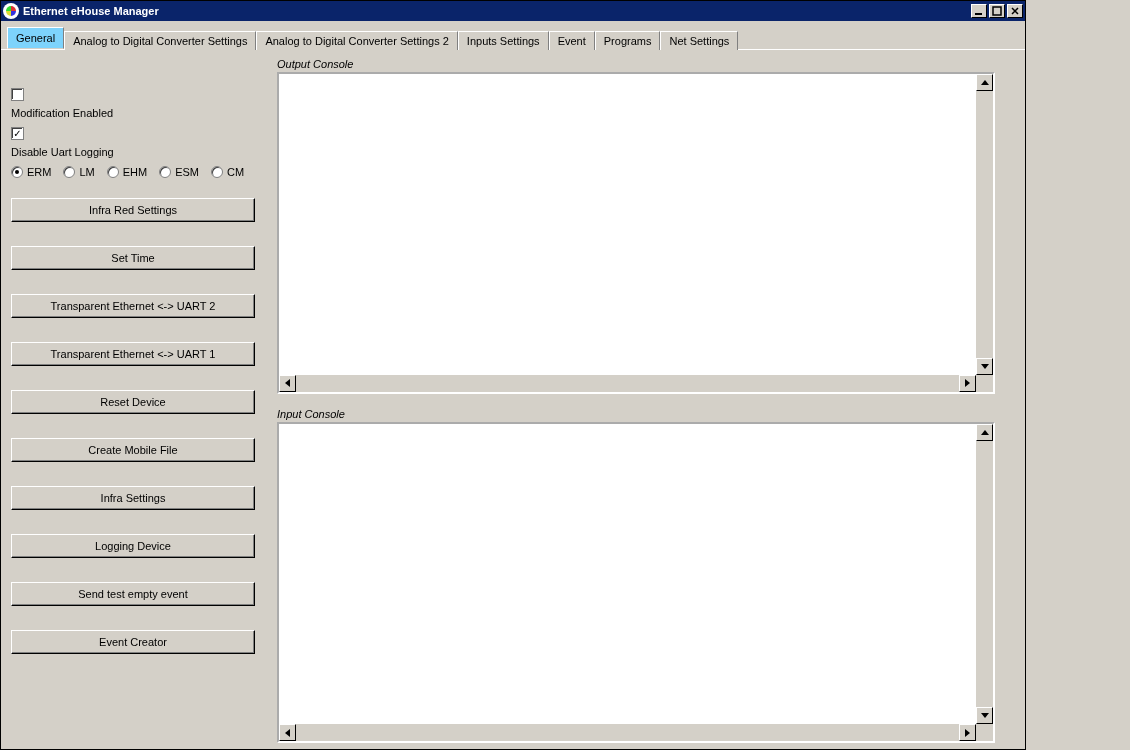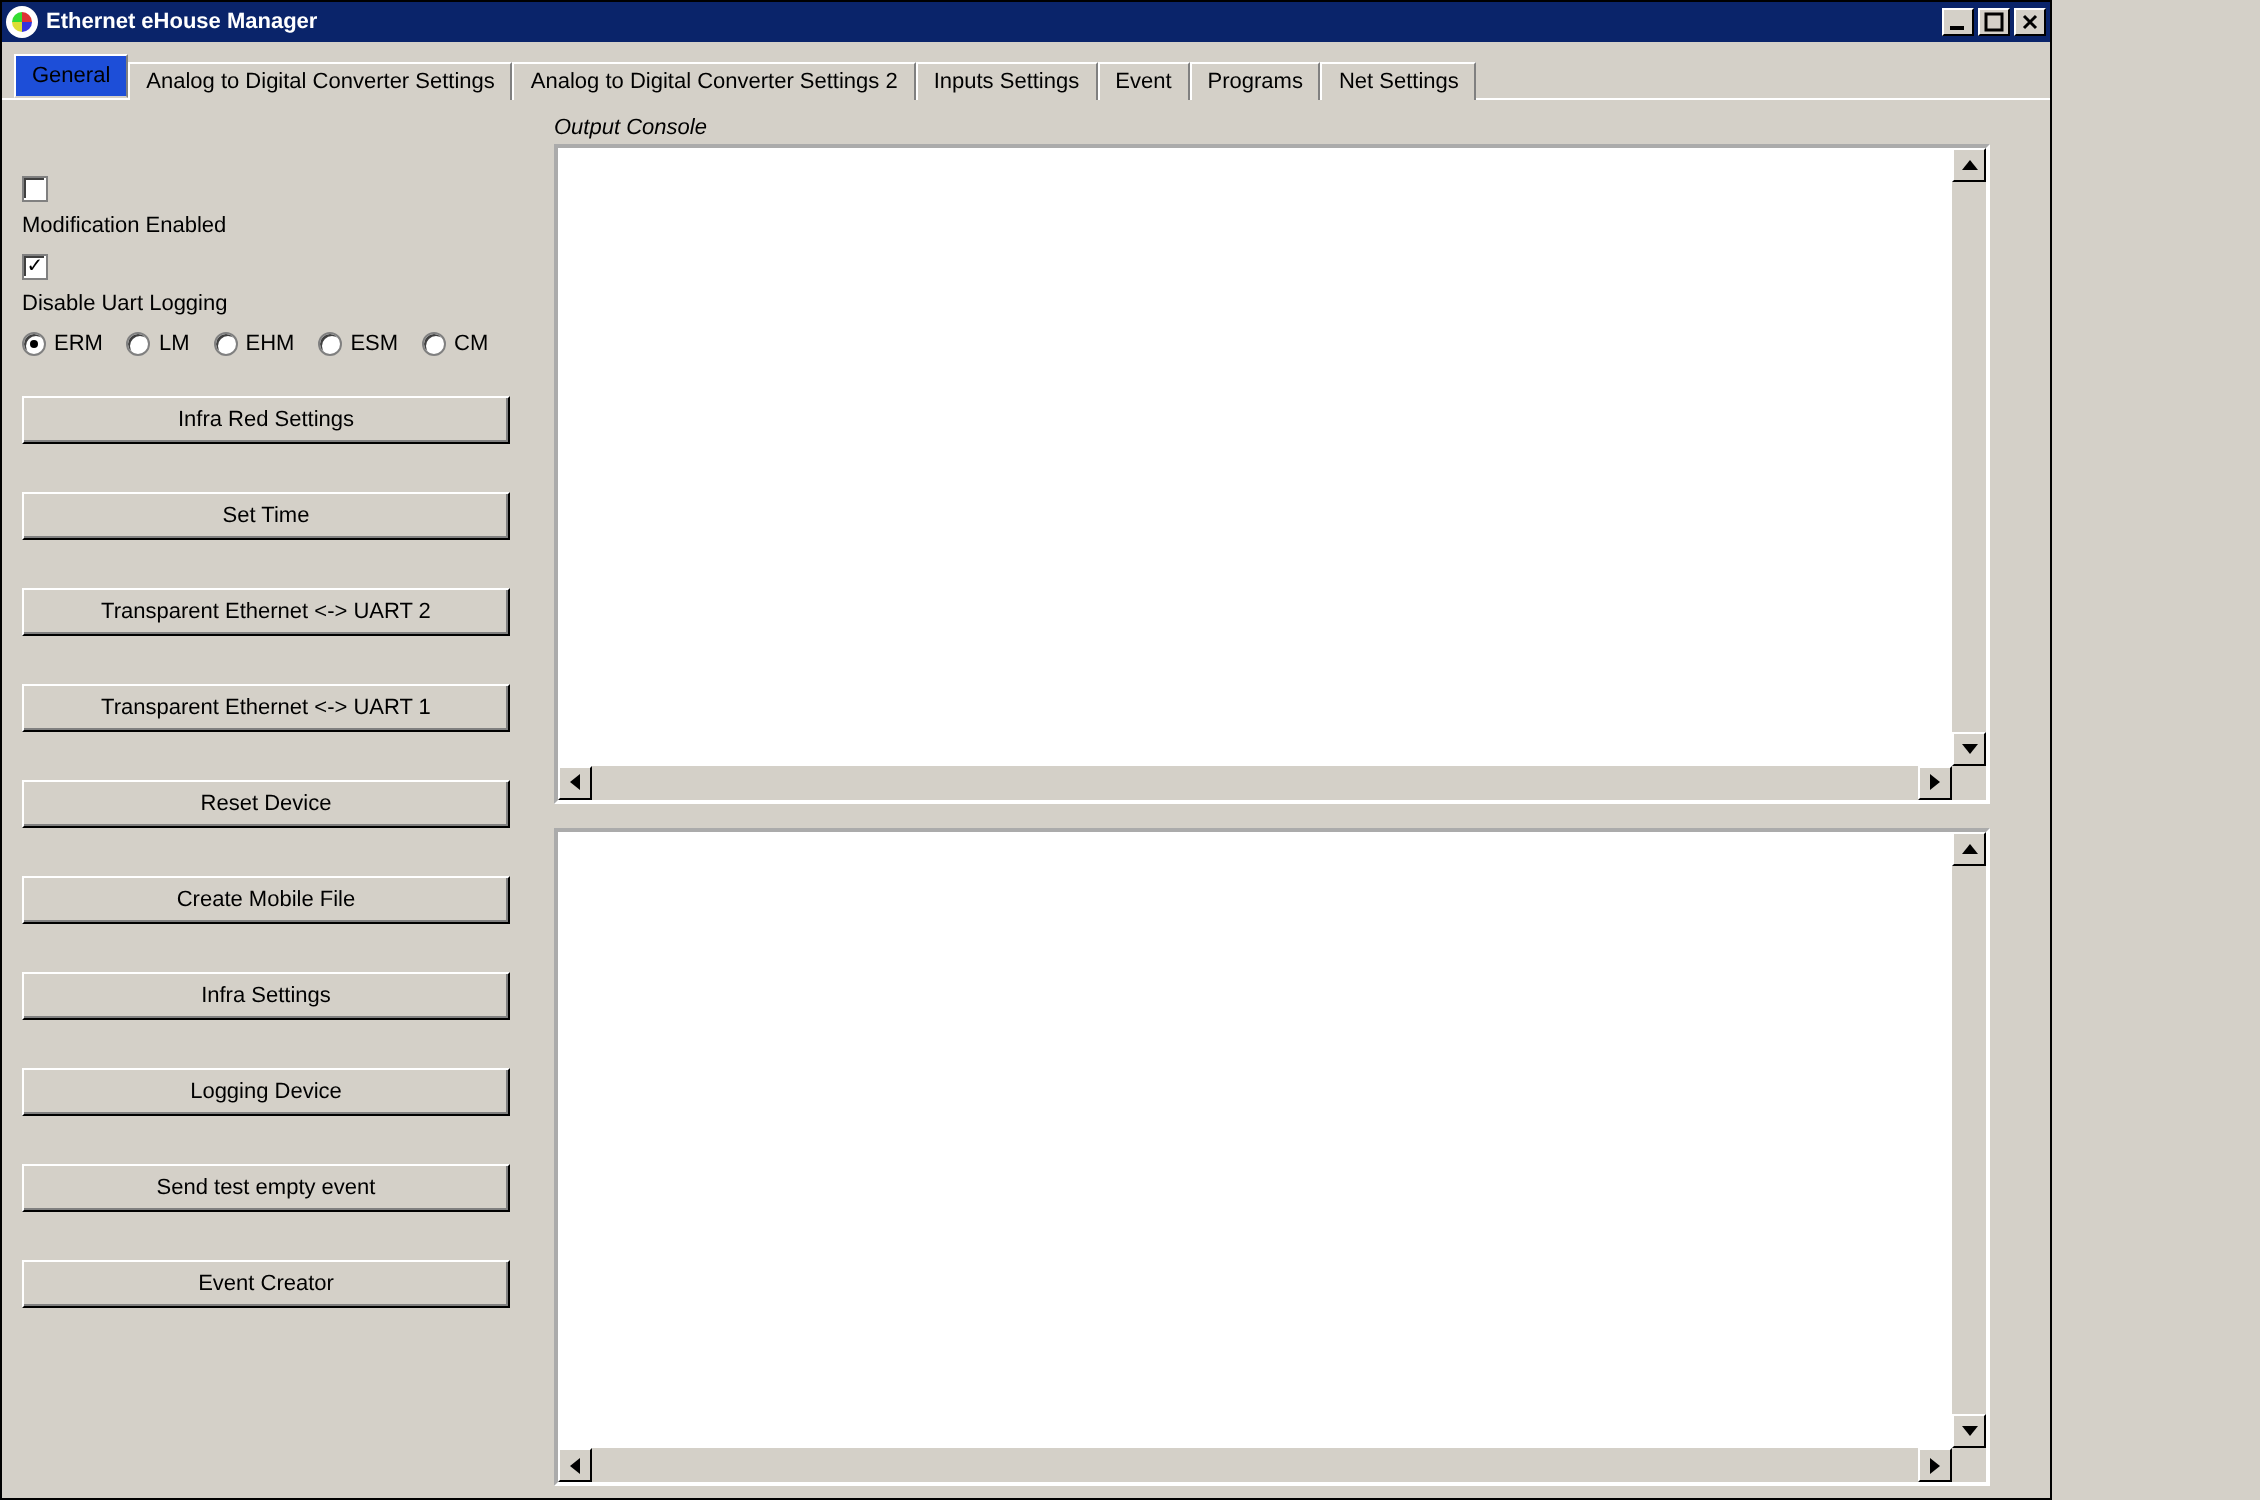--- a/index.html
+++ b/index.html
@@ -68,21 +68,21 @@
     border-bottom: none;
     border-top-color:#fff;
     border-left-color:#fff;
     background: #d4d0c8;
     margin-right: 0px;
     position: relative;
     top: 1px;
     cursor: default;
   }
   .tab.active {
-    background: #1d4ed8;
+    background: #7dd3fc;
     border-bottom: 1px solid #d4d0c8;
     top: 0;
     padding-top:4px;
     padding-bottom:4px;
     z-index:2;
   }
 
   .content {
     flex: 1;
     padding: 6px 10px 6px 10px;
@@ -319,20 +319,21 @@
             </div>
           <div class="scroll-btn right">
               <div class="tri tri-right"></div>
             </div>
         </div>
         <div class="scroll-corner"></div>
       </div>
 
       <div class="spacer-mid"></div>
 
+      <div class="console-label">Input Console</div>
       <div class="console-box console-input">
         <span></span>
         <div class="vscroll">
           <div class="scroll-btn up">
               <div class="tri tri-up"></div>
             </div>
           <div class="scroll-btn down">
               <div class="tri tri-down"></div>
             </div>
         </div>

